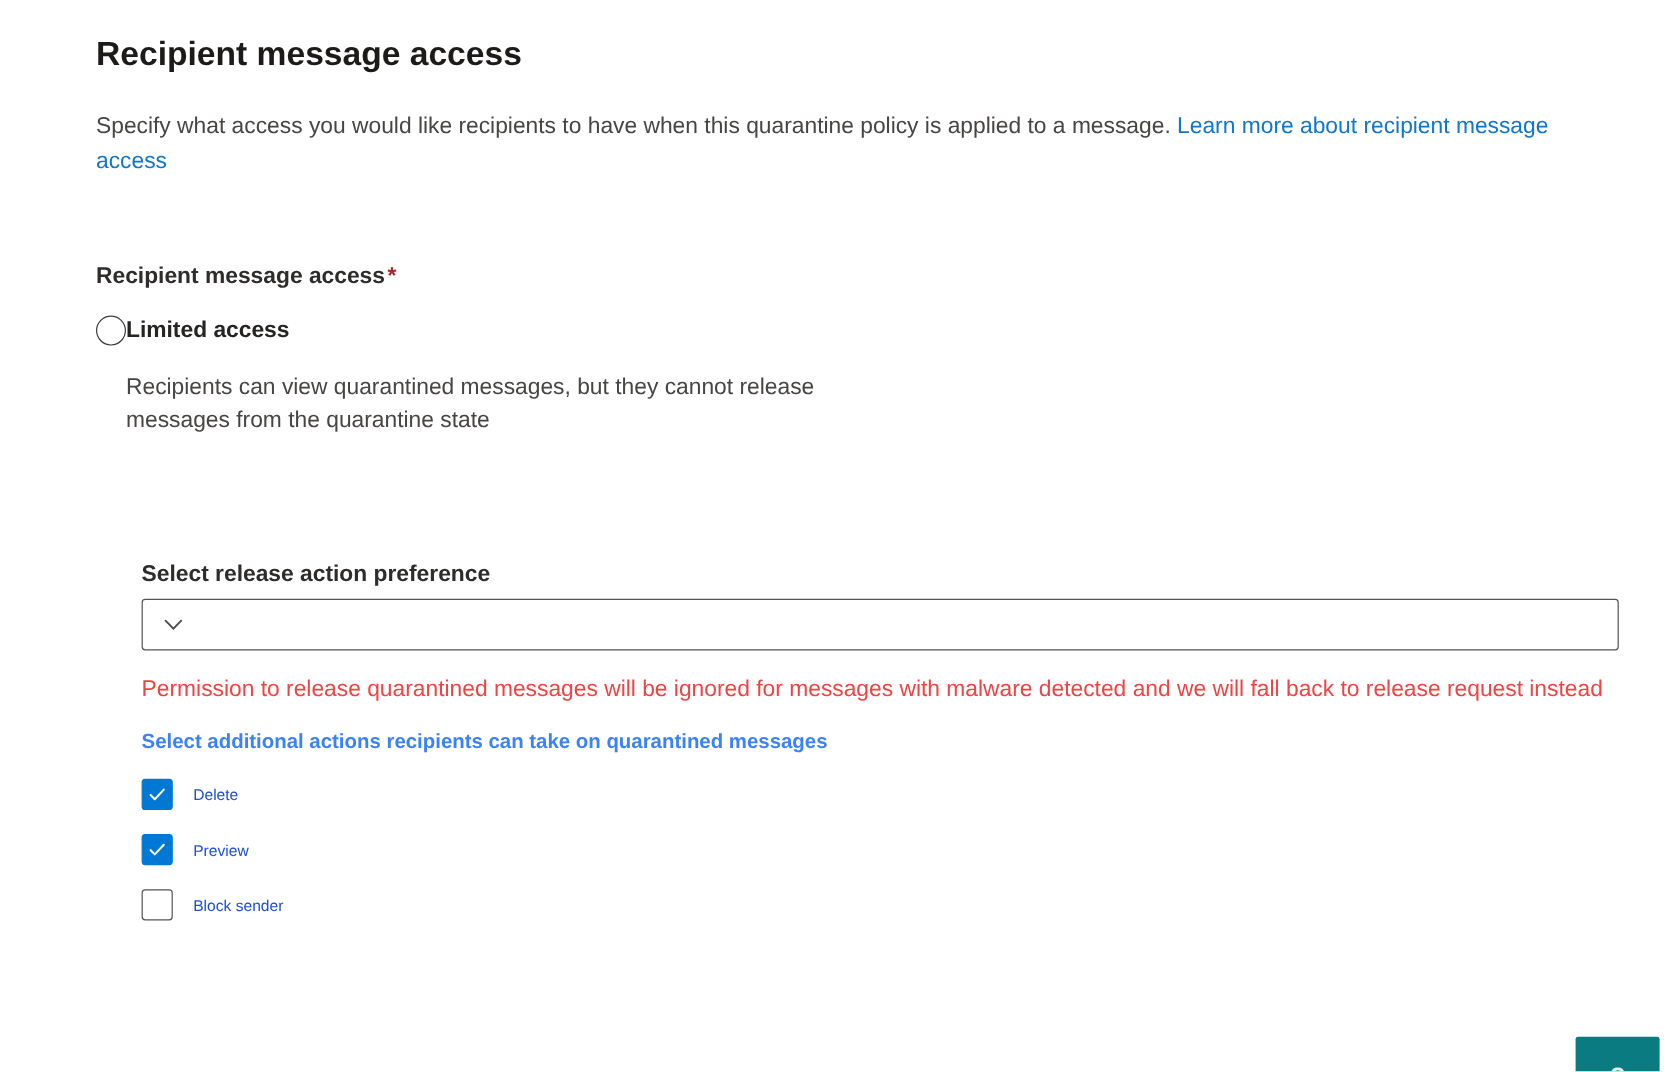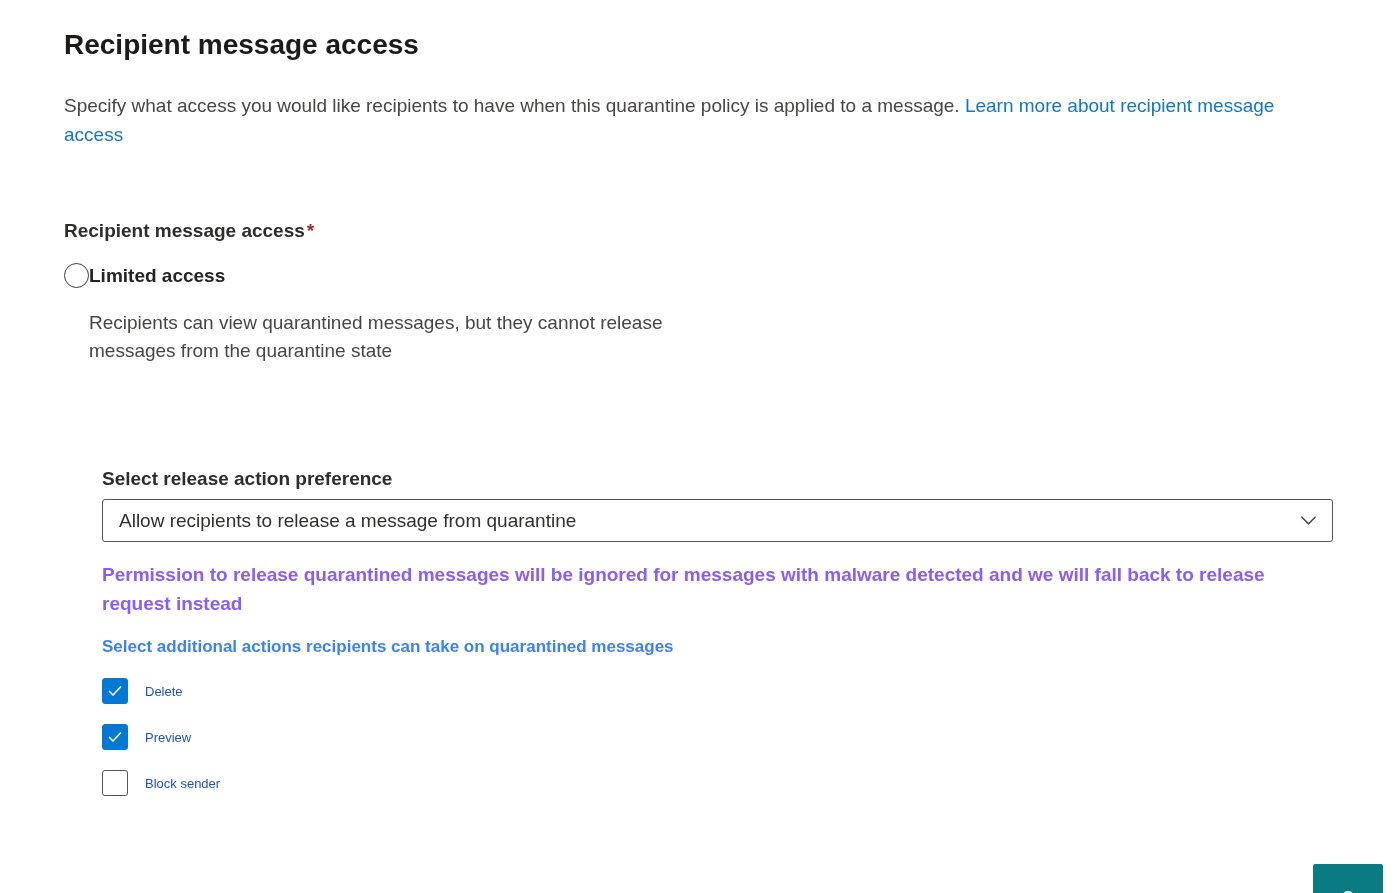--- a/index.html
+++ b/index.html
@@ -11,21 +11,21 @@
     height: 893px;
     background: #ffffff;
     position: relative;
     overflow: hidden;
     font-family: "Liberation Sans", "DejaVu Sans", sans-serif;
     color: #454545;
     -webkit-font-smoothing: antialiased;
   }
   .content {
     position: absolute;
-    left: 64px;
+    left: 80px;
     top: 28px;
     width: 1272px;
   }
   .page-title {
     margin: 0;
     font-size: 28px;
     line-height: 34px;
     font-weight: 700;
     color: #1c1b1a;
   }
@@ -132,23 +132,22 @@
     white-space: nowrap;
     overflow: hidden;
   }
   .chevron-svg {
     flex: none;
   }
   .release-note {
     margin-top: 18px;
     font-size: 19px;
     line-height: 29px;
-    color: #8b5cf6;
+    color: #ef4444;
     max-width: 1231px;
-    font-weight: bold;
   }
   .actions-label {
     margin-top: 17px;
     font-size: 17px;
     line-height: 23px;
     font-weight: 600;
     color: #3b82f6;
   }
   .cb-row {
     display: flex;
@@ -235,21 +234,20 @@
     </div>
 
 
   </div>
 
   <div class="advanced-section">
 
     <div class="select-label">Select release action preference</div>
 
     <div class="dropdown">
-      <span class="dropdown-value">Allow recipients to release a message from quarantine</span>
       <svg class="chevron-svg" width="19" height="19" viewBox="0 0 16 16">
         <path d="M2.5 5.2 L8 10.8 L13.5 5.2" fill="none" stroke="#4e4c4a" stroke-width="1.3" stroke-linecap="round"></path>
       </svg>
     </div>
 
     <div class="release-note">Permission to release quarantined messages will be ignored for messages with malware detected and we will fall back to release request instead</div>
 
     <div class="actions-label">Select additional actions recipients can take on quarantined messages</div>
 
     <div class="cb-row">

